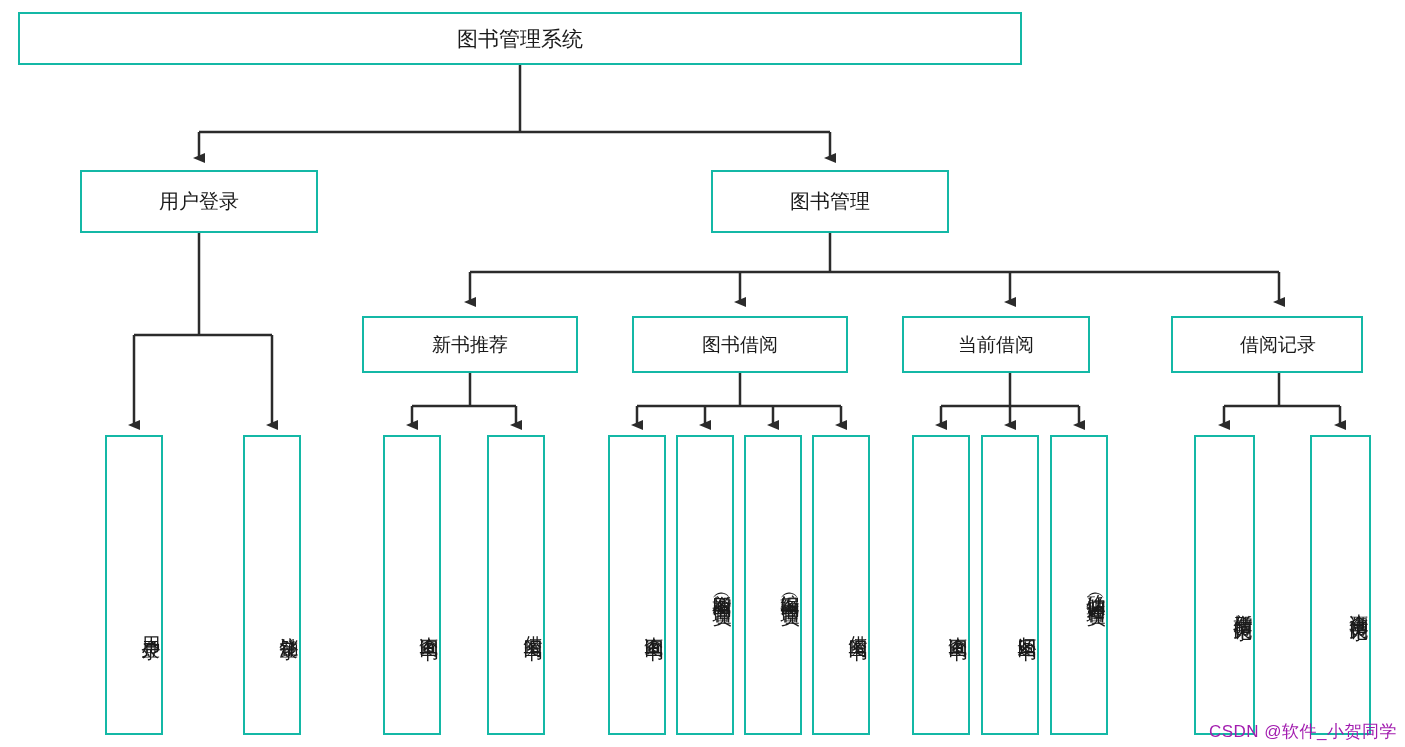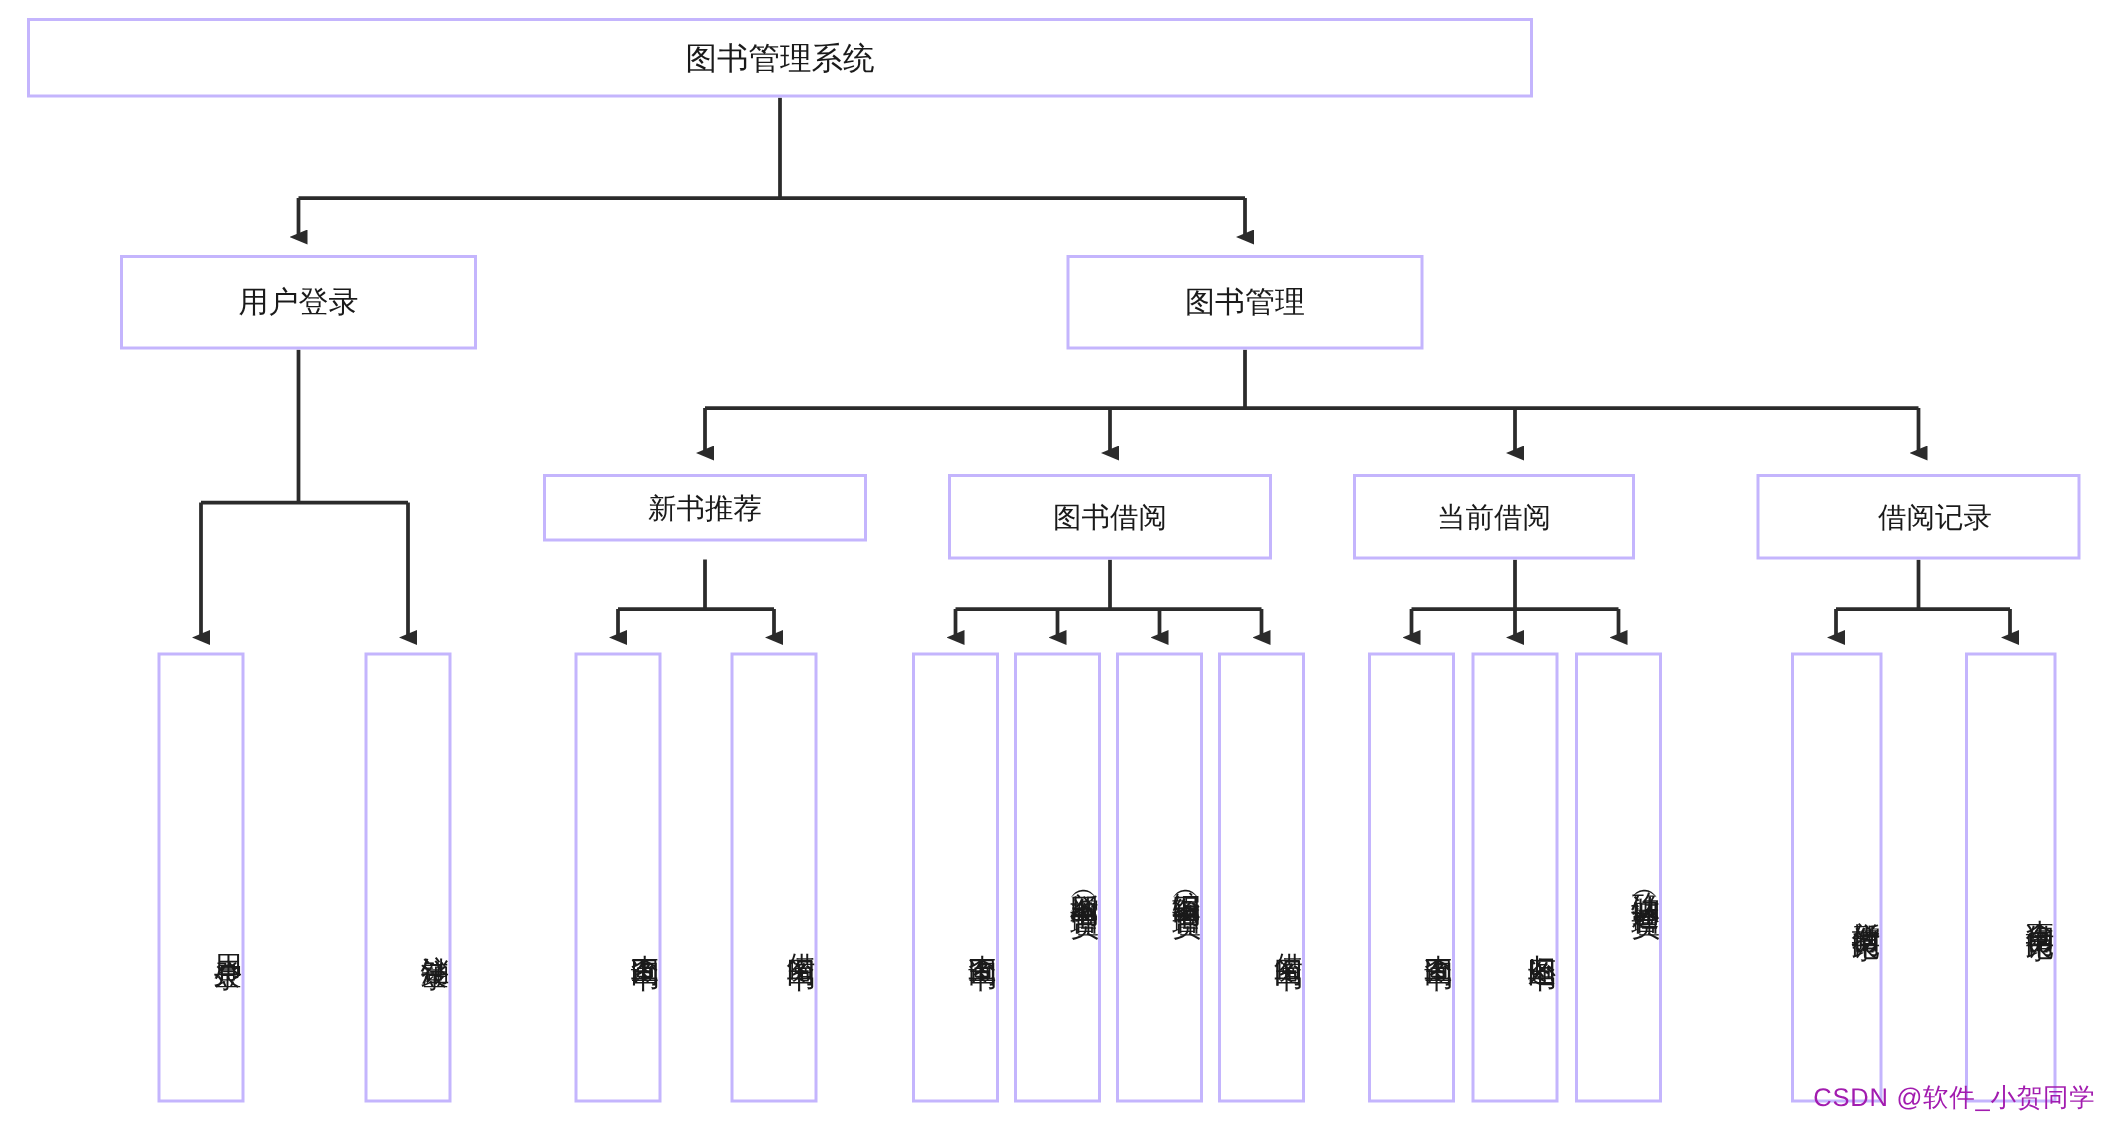--- a/index.html
+++ b/index.html
@@ -21,21 +21,21 @@
   #wires {
     position: absolute;
     left: 0;
     top: 0;
     width: 1405px;
     height: 747px;
   }
   .node {
     position: absolute;
     box-sizing: border-box;
-    border: 2px solid #c4b5fd;
+    border: 2px solid #14b8a6;
     background: #ffffff;
     display: flex;
     align-items: center;
     justify-content: center;
     color: #1a1a1a;
   }
   .node.root  { font-size: 21px; }
   .node.lvl2  { font-size: 20px; }
   .node.lvl3  { font-size: 19px; }
   .node.leaf  {
@@ -122,30 +122,30 @@
     <span class="lbl">图书管理系统</span>
   </div>
 
   <div class="node lvl2" style="left:80px; top:170px; width:238px; height:63px;">
     <span class="lbl">用户登录</span>
   </div>
   <div class="node lvl2" style="left:711px; top:170px; width:238px; height:63px;text-align:center;">
     <span class="lbl">图书管理</span>
   </div>
 
-  <div class="node lvl3" style="left:362px; top:316px; width:216px; height:45px;">
+  <div class="node lvl3" style="left:362px; top:316px; width:216px; height:57px;">
     <span class="lbl">新书推荐</span>
   </div>
   <div class="node lvl3" style="left:632px; top:316px; width:216px; height:57px;">
     <span class="lbl">图书借阅</span>
   </div>
   <div class="node lvl3" style="left:902px; top:316px; width:188px; height:57px;">
     <span class="lbl">当前借阅</span>
   </div>
-  <div class="node lvl3" style="left:1171px; top:316px; width:216px; height:57px;padding-left:22px;">
+  <div class="node lvl3" style="left:1171px; top:316px; width:192px; height:57px;padding-left:22px;">
     <span class="lbl">借阅记录</span>
   </div>
 
   <div class="node leaf" style="left:105px; top:435px; width:58px; height:300px; padding-top:80px;">
     <span class="lbl">用户登录</span>
   </div>
   <div class="node leaf" style="left:243px; top:435px; width:58px; height:300px; padding-top:80px;">
     <span class="lbl">注销登录</span>
   </div>
 

